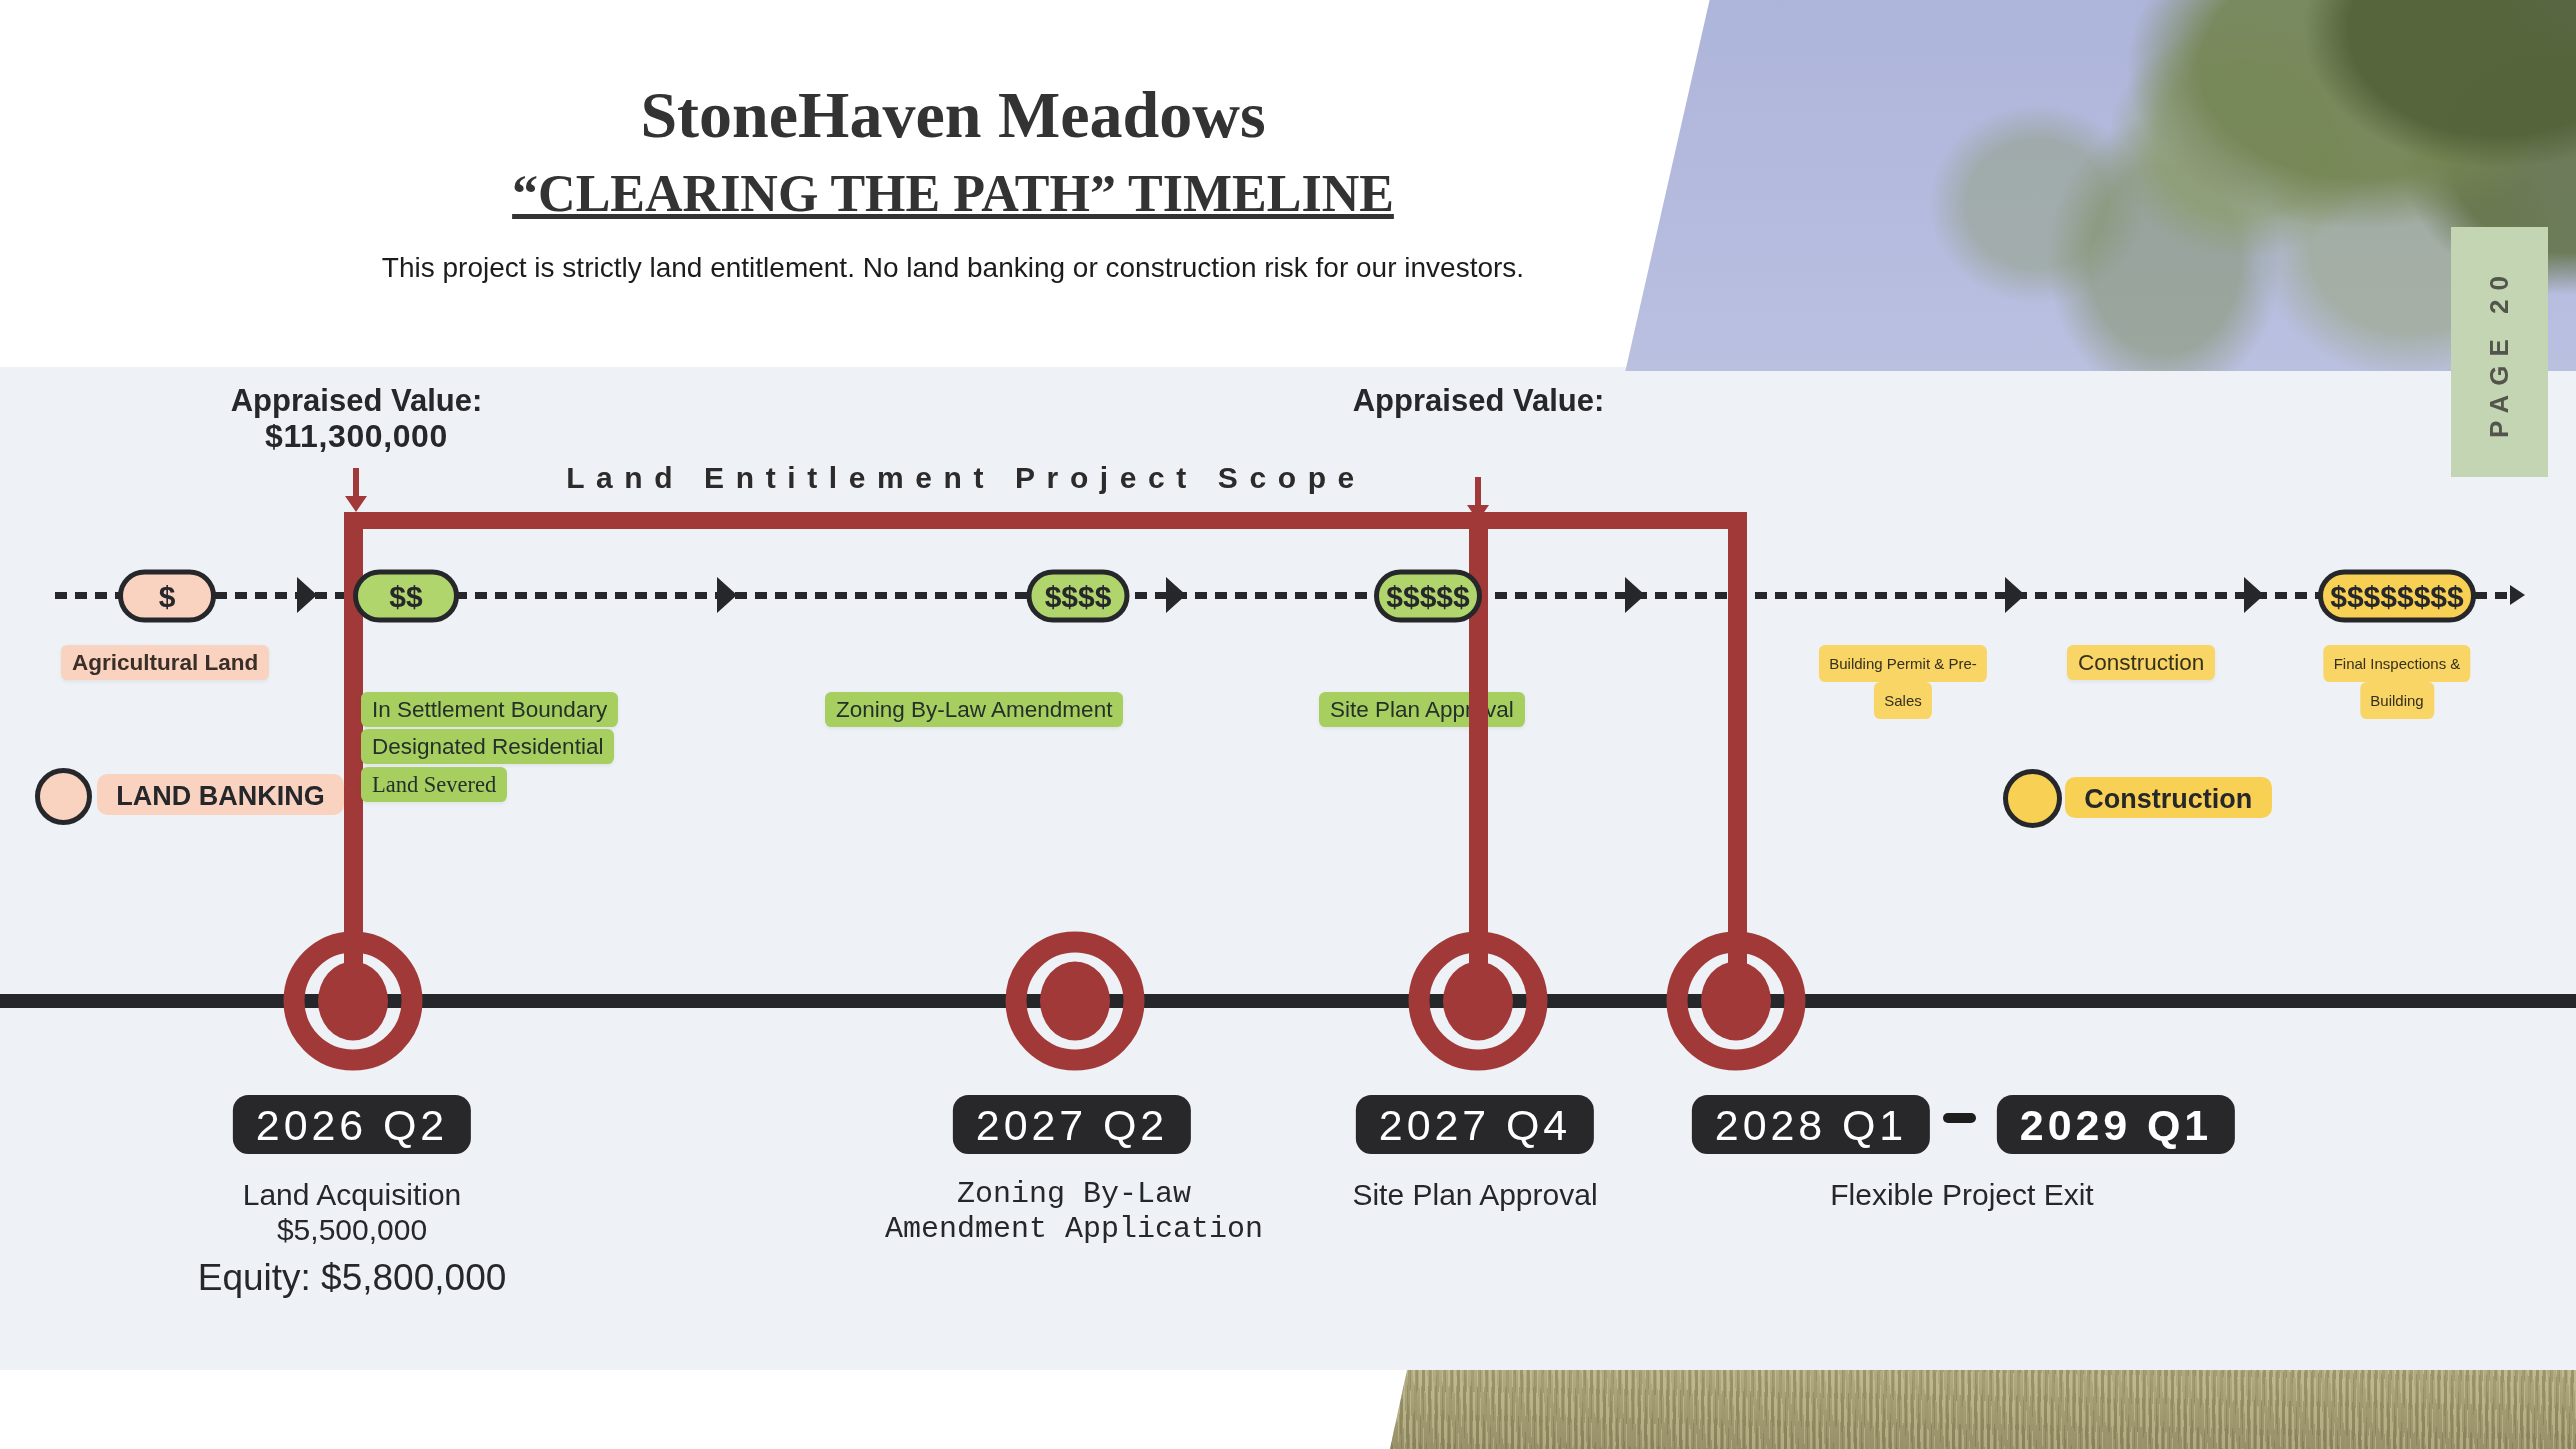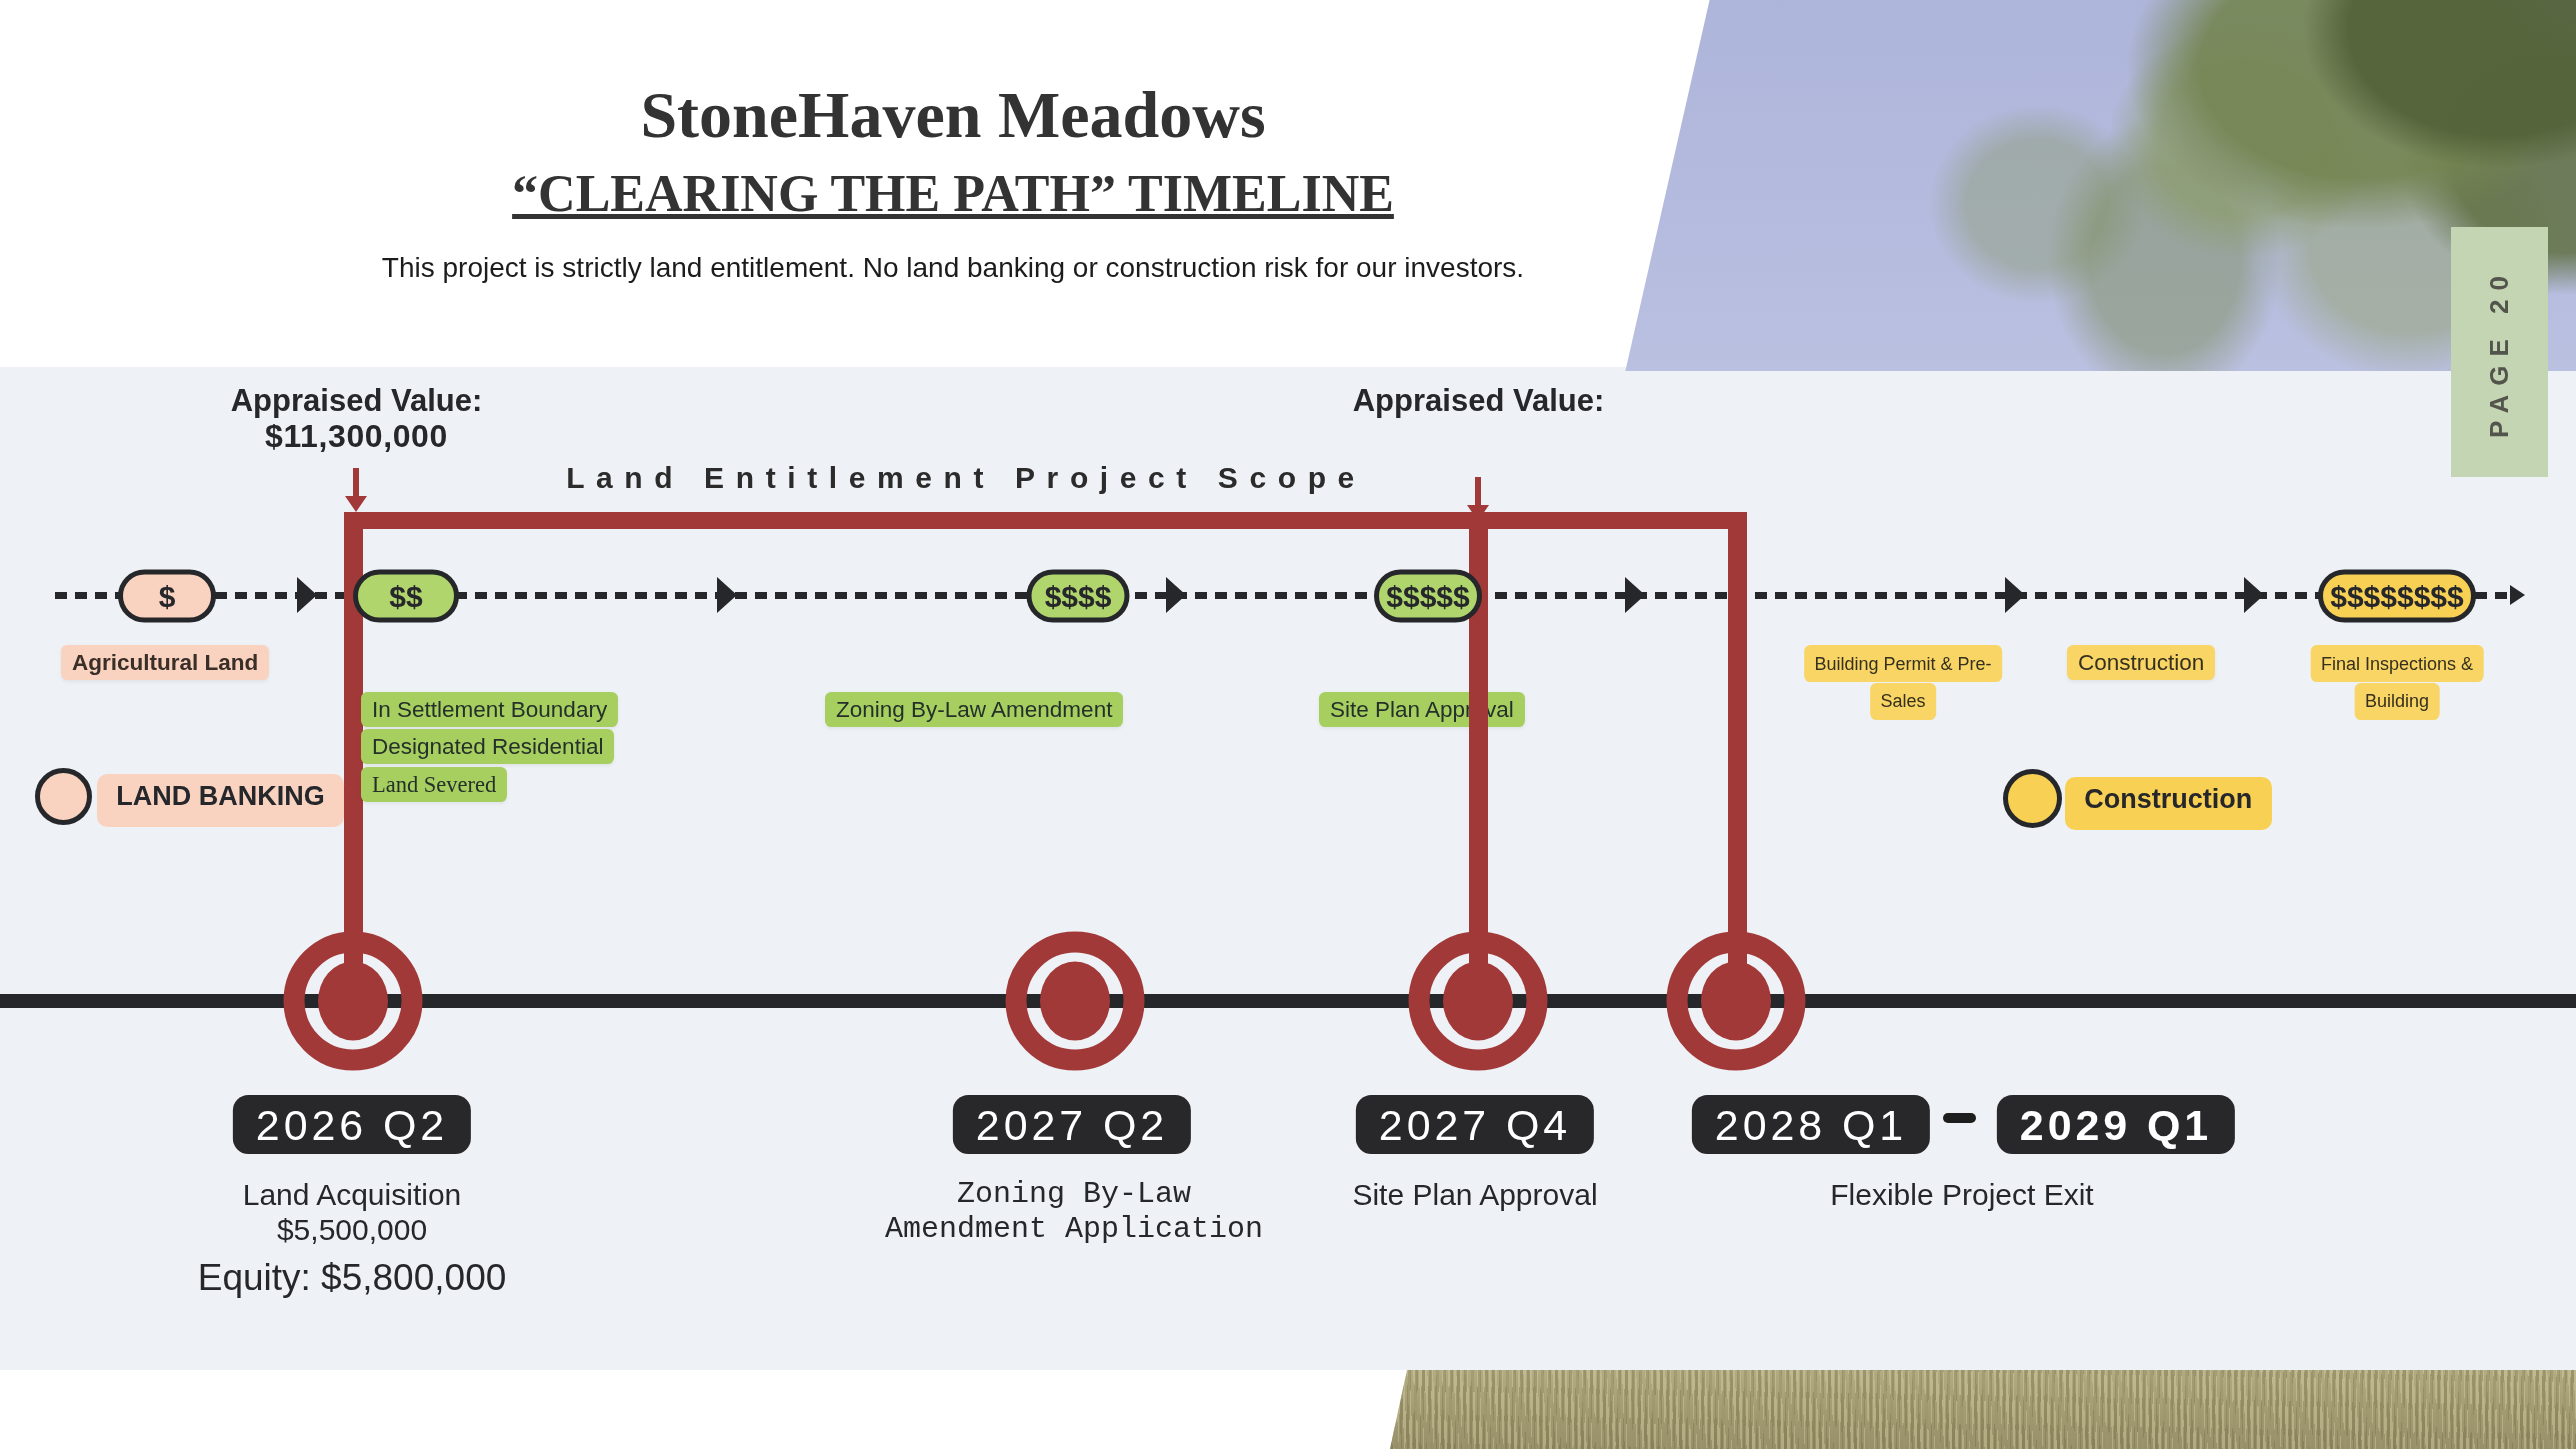--- a/index.html
+++ b/index.html
@@ -77,27 +77,27 @@
   .pill.green{background:#b0d56c;}
   .pill.yellow{background:#f8d053;}
 
   
   .slab{position:absolute;font-size:22.5px;font-weight:500;color:#26302a;padding:4.5px 11px;border-radius:6.4px;
     white-space:nowrap;z-index:4;box-shadow:0 1.9px 3.9px rgba(0,0,0,.06);}
   .slab.pink{background:#f9d3c0;font-weight:700;color:#3a2e28;}
   .slab.green{background:#a6cf60;margin-top:48px;}
   .slab.yellow{background:#f8d564;color:#35301f;}
   .stack{position:absolute;text-align:center;z-index:4;transform:translateX(-50%);line-height:32px;}
-  .stack span{display:inline-block;background:#f8d564;color:#35301f;font-size:18px;font-weight:500;
+  .stack span{display:inline-block;background:#f8d564;color:#35301f;font-size:15px;font-weight:500;
     padding:2.6px 10.3px;border-radius:6.4px;white-space:nowrap;}
   .site-plan{z-index:4;}
 
   
   .lg-circle{position:absolute;border:5.8px solid #26272b;border-radius:50%;box-sizing:border-box;z-index:4;}
-  .lg-pill{position:absolute;height:53px;line-height:45px;padding:0 19.3px;border-radius:10.3px;
+  .lg-pill{position:absolute;height:41px;line-height:45px;padding:0 19.3px;border-radius:10.3px;
     font-size:27px;font-weight:700;color:#26272b;z-index:4;white-space:nowrap;}
 
   
   .black-line{position:absolute;left:0;top:994px;width:2576px;height:14px;background:#26272b;z-index:3;}
   .bull-ring{position:absolute;top:1001px;transform:translate(-50%,-50%);width:139px;height:139px;
     box-sizing:border-box;border:21px solid #a23939;border-radius:50%;z-index:7;}
   .bull-dot{position:absolute;top:1001px;transform:translate(-50%,-50%);width:70px;height:79px;
     background:#a23939;border-radius:50%;z-index:7;}
 
   

